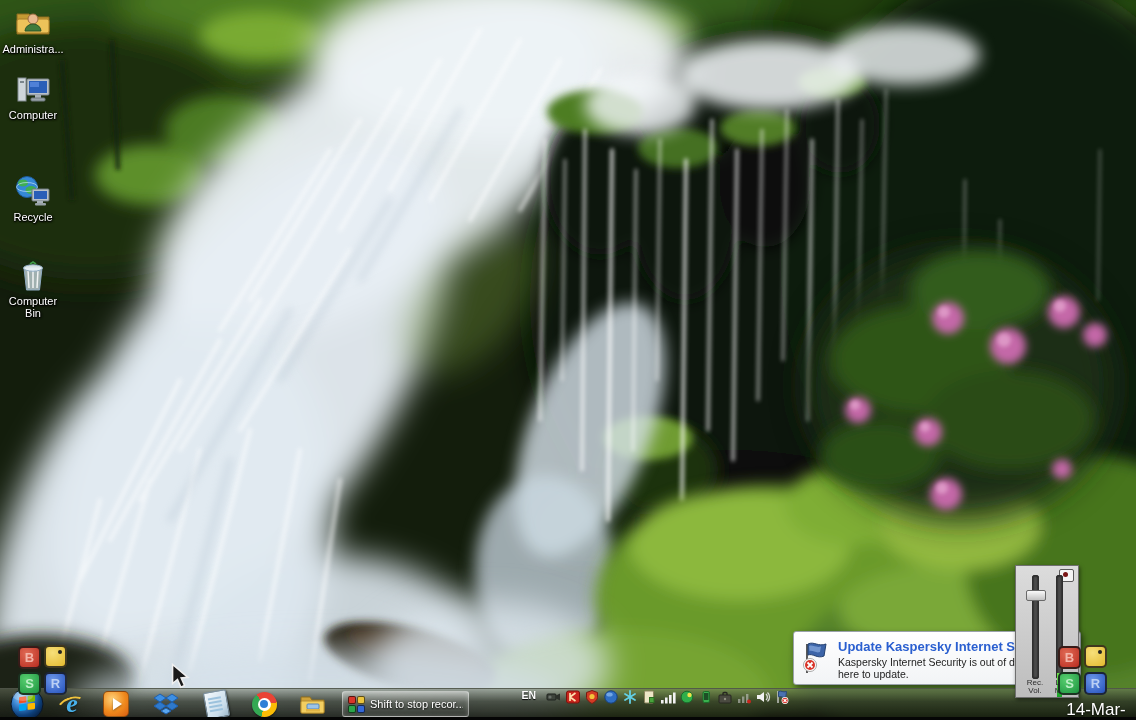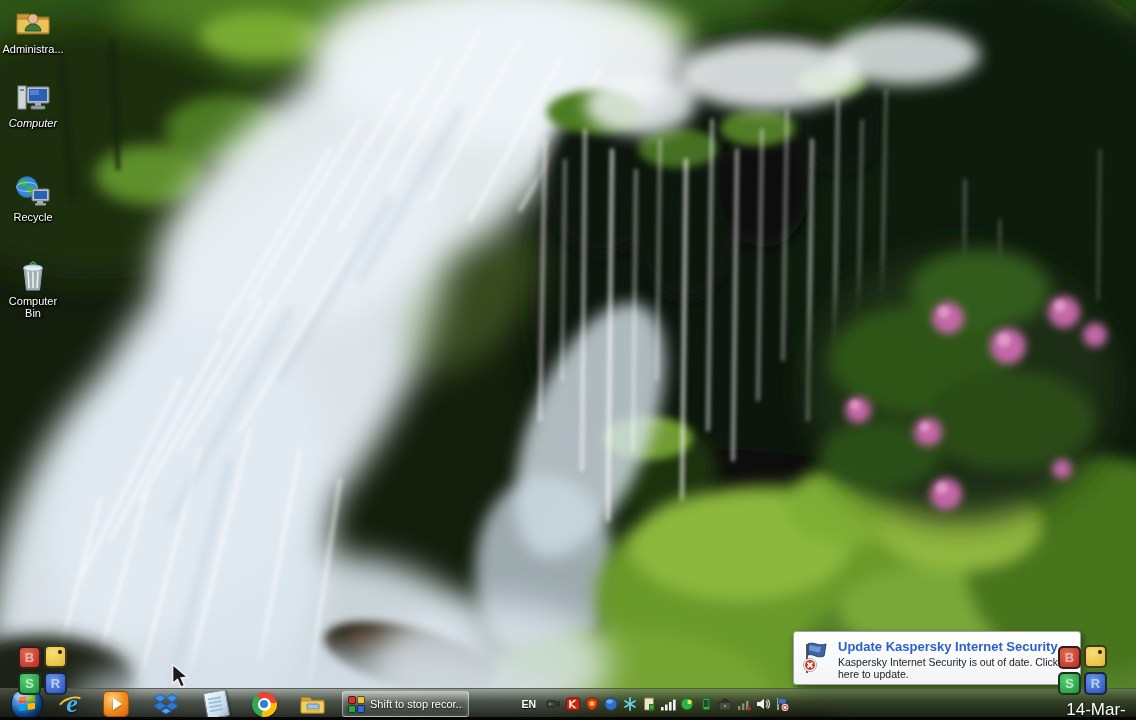--- a/index.html
+++ b/index.html
@@ -81,21 +81,21 @@
   .chrome{width:25px;height:25px;border-radius:50%;position:relative;
           background:conic-gradient(from -40deg,#ea4335 0 120deg,#fbbc05 0 235deg,#34a853 0 360deg);
           box-shadow:0 1px 2px rgba(0,0,0,.5);}
   .chrome::before{content:"";position:absolute;left:6px;top:6px;width:13px;height:13px;border-radius:50%;background:#fff;}
   .chrome::after{content:"";position:absolute;left:8.5px;top:8.5px;width:8px;height:8px;border-radius:50%;background:#2f7fd6;}
   .note{width:21px;height:25px;background:linear-gradient(135deg,#f4fafd,#c9dcea 70%,#9fb9cc);
         border:1px solid #7d93a6;transform:rotate(-10deg);border-radius:2px;position:relative;box-shadow:1px 1px 2px rgba(0,0,0,.5);}
   .note::before{content:"";position:absolute;left:3px;top:5px;width:13px;height:1.5px;background:#9cc2dd;box-shadow:0 4px 0 #9cc2dd,0 8px 0 #9cc2dd,0 12px 0 #9cc2dd;}
 
   
-  .tray{position:absolute;right:0;top:0;height:29px;display:flex;align-items:center;margin-left:13px;}
+  .tray{position:absolute;right:0;top:0;height:29px;display:flex;margin-left:13px;}
   .tray .en{font-size:10.5px;font-weight:bold;color:#fff;text-shadow:0 1px 1px #000;margin-right:8px;}
   .tico{width:17px;height:16px;display:flex;align-items:center;justify-content:center;margin:0 1px;}
   .trdate{position:absolute;left:1064px;top:700px;width:64px;text-align:center;font-size:17px;color:#fff;
           text-shadow:0 1px 2px #000;z-index:9;}
 </style>
 </head>
 <body>
 
 <div class="screen">
 
@@ -277,21 +277,21 @@
   <div class="dicon" style="top:6px;">
     <svg class="ic" viewBox="0 0 40 36">
       <path d="M4,8 h12 l3,3 h17 v17 h-32 z" fill="#c49a33" stroke="#8a6a1e"></path>
       <rect x="4" y="13" width="32" height="14" rx="2" fill="#ecc35a" stroke="#a87f28"></rect>
       <circle cx="20" cy="13" r="5" fill="#e8b98f" stroke="#9a6b3f"></circle>
       <path d="M12,25 a8,7 0 0 1 16,0 z" fill="#3f7a3c" stroke="#2a5428"></path>
     </svg>
     <div class="lbl">Administra...</div>
   </div>
 
-  <div class="dicon" style="top:80px;font-style:italic;">
+  <div class="dicon" style="top:72px;">
     <svg class="ic" viewBox="0 0 40 36">
       <rect x="5" y="6" width="8" height="23" fill="#cfd6da" stroke="#828c92"></rect>
       <rect x="7" y="9" width="4" height="2" fill="#7b8archive" fill-opacity="0"></rect>
       <rect x="7" y="9" width="4" height="2" fill="#7b868c"></rect>
       <rect x="14" y="7" width="22" height="16" rx="1" fill="#b9c2c9" stroke="#7e868c"></rect>
       <rect x="16" y="9" width="18" height="12" fill="#2a5fb8"></rect>
       <rect x="17" y="10" width="9" height="5" fill="#5a8ade" opacity=".8"></rect>
       <rect x="22" y="23" width="6" height="3" fill="#a7b1b8"></rect>
       <rect x="18" y="26" width="14" height="3" rx="1" fill="#98a2a8" stroke="#707a80"></rect>
     </svg>
@@ -494,20 +494,31 @@
             <circle cx="11" cy="11.5" r="3.4" fill="#fff"></circle>
             <circle cx="11" cy="11.5" r="2.7" fill="#d8352a"></circle>
             <path d="M9.6,10.1 L12.4,12.9 M12.4,10.1 L9.6,12.9" stroke="#fff" stroke-width="1.2"></path>
           </svg>
       </span>
     </div>
   </div>
 
   <div class="trdate">14-Mar-14</div>
 
+  <div class="recpanel">
+    <span class="recbtn">
+        <i></i>
+      </span>
+    <span class="groove g1"></span>
+    <span class="handle"></span>
+    <span class="groove g2"></span>
+    <span class="meterfill"></span>
+    <span class="slbl s1">Rec. Vol.</span>
+    <span class="slbl s2">Level Meter</span>
+  </div>
 
   <div class="bsr" style="left:18px;top:646px;">
     <span class="sq b">B</span>
     <span class="sq y">
         <i></i>
       </span>
     <span class="sq s">S</span>
     <span class="sq r">R</span>
   </div>
   <div class="bsr" style="left:1058px;top:646px;">

